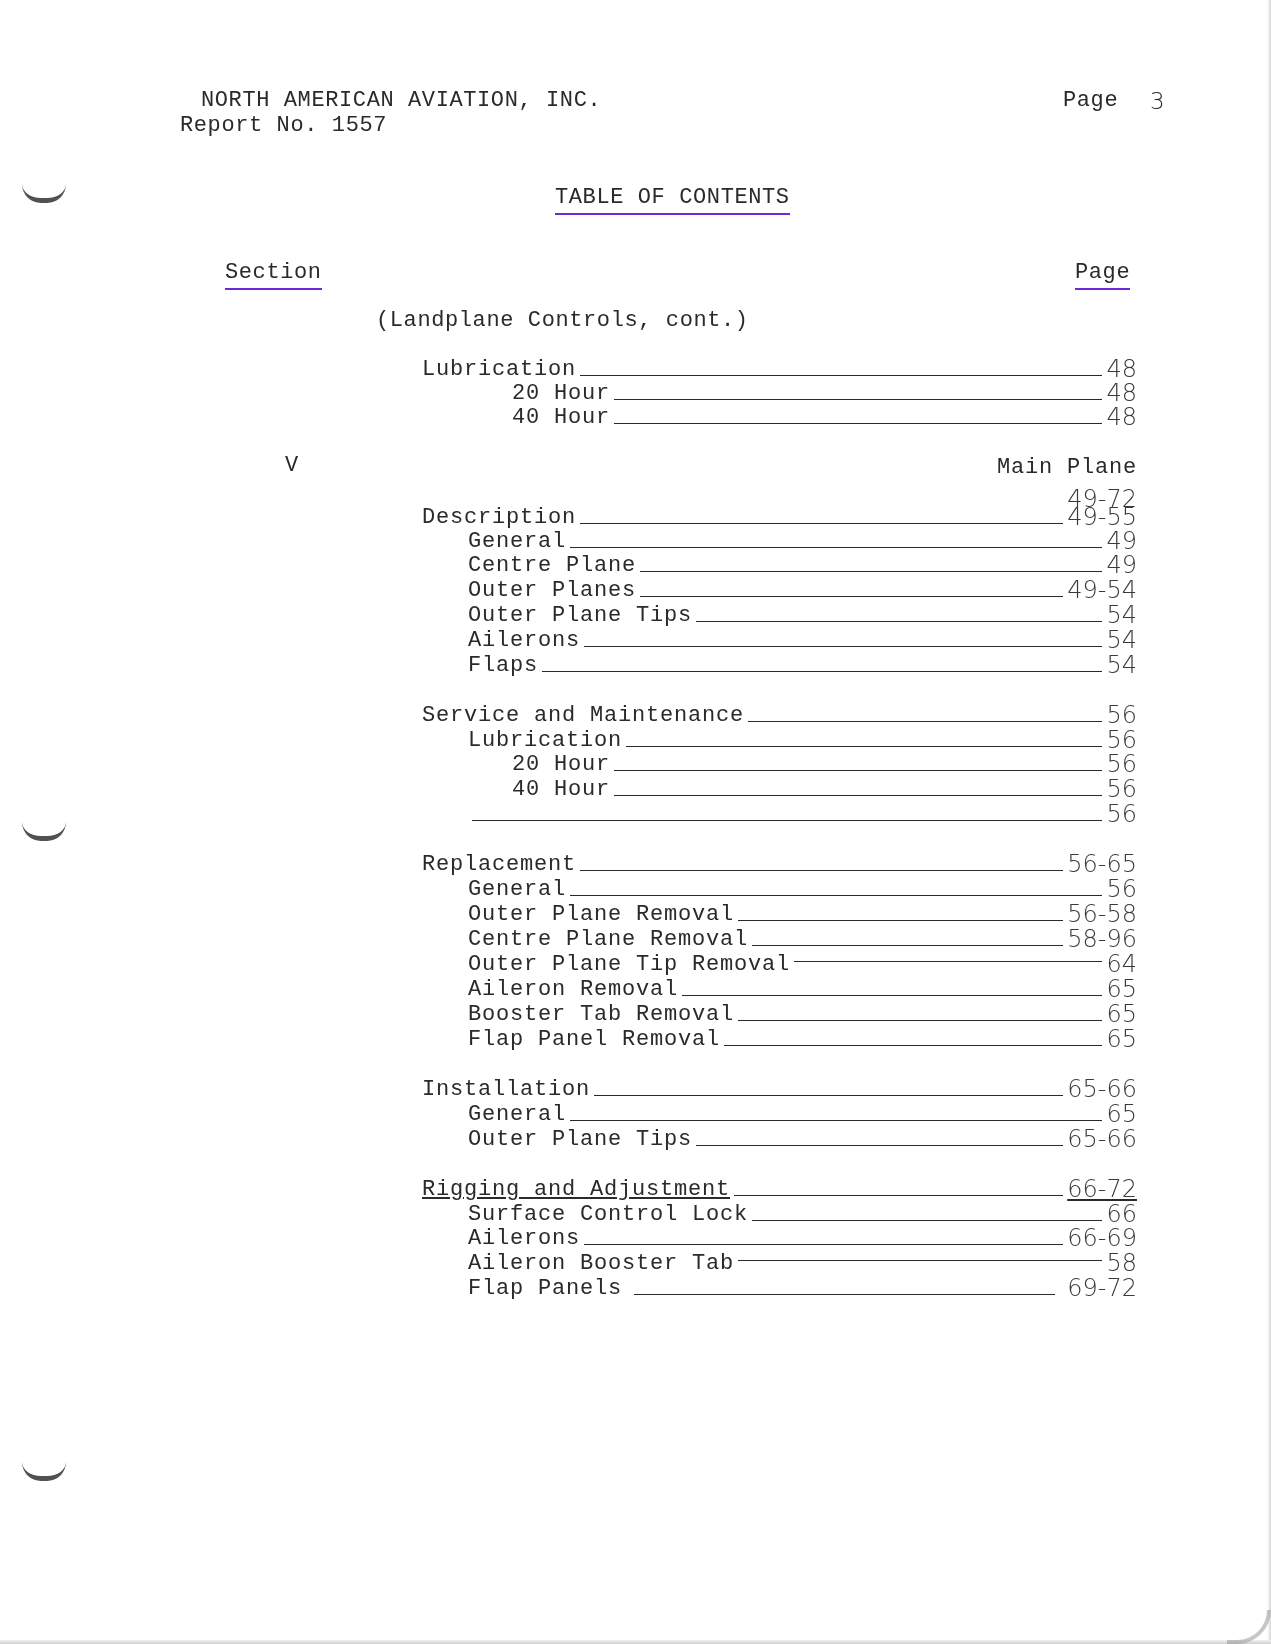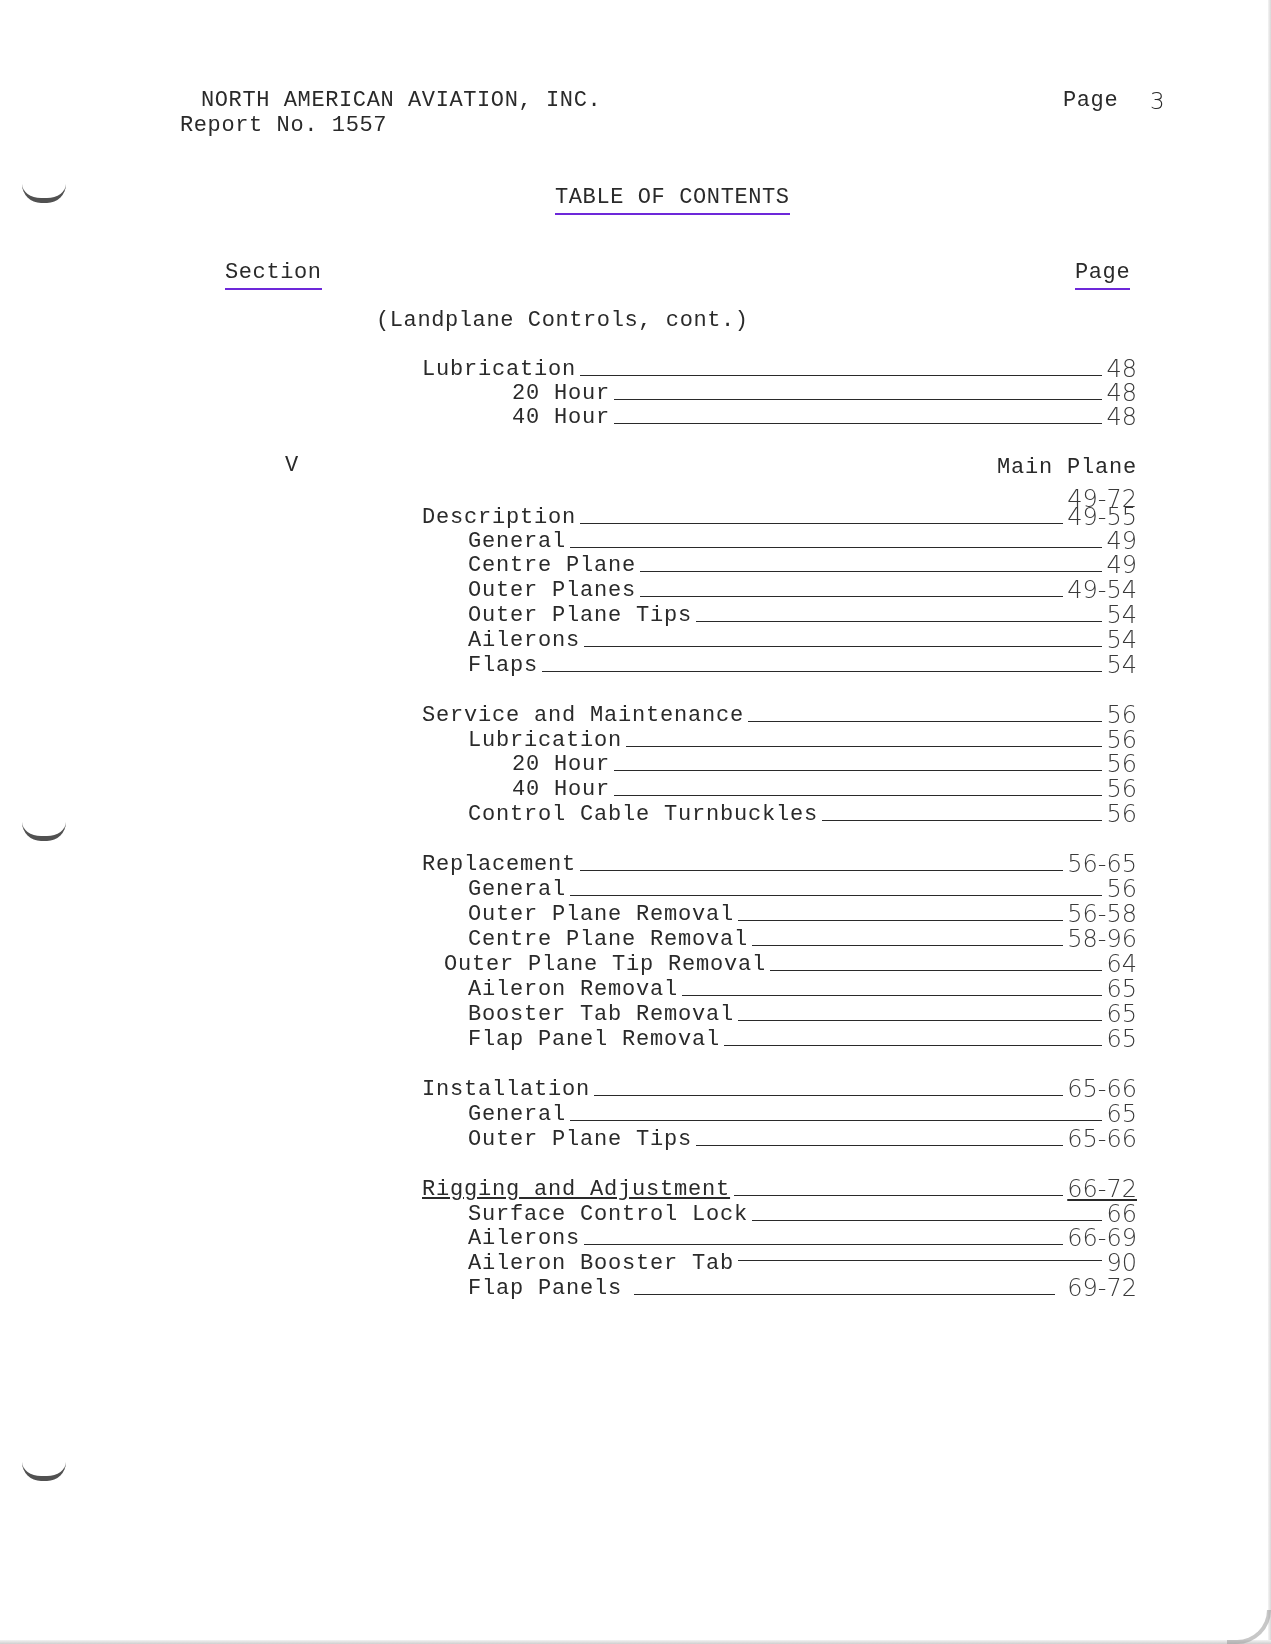--- a/index.html
+++ b/index.html
@@ -143,21 +143,20 @@
       <span class="label">20 Hour</span>
       <span class="leader"></span>
       <span class="pg">56</span>
     </div>
     <div class="toc-row" style="left: 512px; top: 777px;">
       <span class="label">40 Hour</span>
       <span class="leader"></span>
       <span class="pg">56</span>
     </div>
     <div class="toc-row" style="left: 468px; top: 802px;">
-      <span class="label">Control Cable Turnbuckles</span>
       <span class="leader"></span>
       <span class="pg">56</span>
     </div>
     <div class="toc-row" style="left: 422px; top: 852px;">
       <span class="label">Replacement</span>
       <span class="leader"></span>
       <span class="pg">56-65</span>
     </div>
     <div class="toc-row" style="left: 468px; top: 877px;">
       <span class="label">General</span>
@@ -167,21 +166,21 @@
     <div class="toc-row" style="left: 468px; top: 902px;">
       <span class="label">Outer Plane Removal</span>
       <span class="leader"></span>
       <span class="pg">56-58</span>
     </div>
     <div class="toc-row" style="left: 468px; top: 927px;">
       <span class="label">Centre Plane Removal</span>
       <span class="leader"></span>
       <span class="pg">58-96</span>
     </div>
-    <div class="toc-row" style="left: 444px; top: 952px;">
+    <div class="toc-row" style="left: 468px; top: 952px; align-items: center;">
       <span class="label">Outer Plane Tip Removal</span>
       <span class="leader"></span>
       <span class="pg">64</span>
     </div>
     <div class="toc-row" style="left: 468px; top: 977px;">
       <span class="label">Aileron Removal</span>
       <span class="leader"></span>
       <span class="pg">65</span>
     </div>
     <div class="toc-row" style="left: 468px; top: 1002px;">
@@ -220,20 +219,20 @@
       <span class="pg">66</span>
     </div>
     <div class="toc-row" style="left: 468px; top: 1226px;">
       <span class="label">Ailerons</span>
       <span class="leader"></span>
       <span class="pg">66-69</span>
     </div>
     <div class="toc-row" style="left: 468px; top: 1251px; align-items: center;">
       <span class="label">Aileron Booster Tab</span>
       <span class="leader"></span>
-      <span class="pg">90</span>
+      <span class="pg">58</span>
     </div>
     <div class="toc-row" style="left: 468px; top: 1276px; gap: 8px;">
       <span class="label">Flap Panels</span>
       <span class="leader"></span>
       <span class="pg">69-72</span>
     </div>
   </div>
 
 </body></html>

